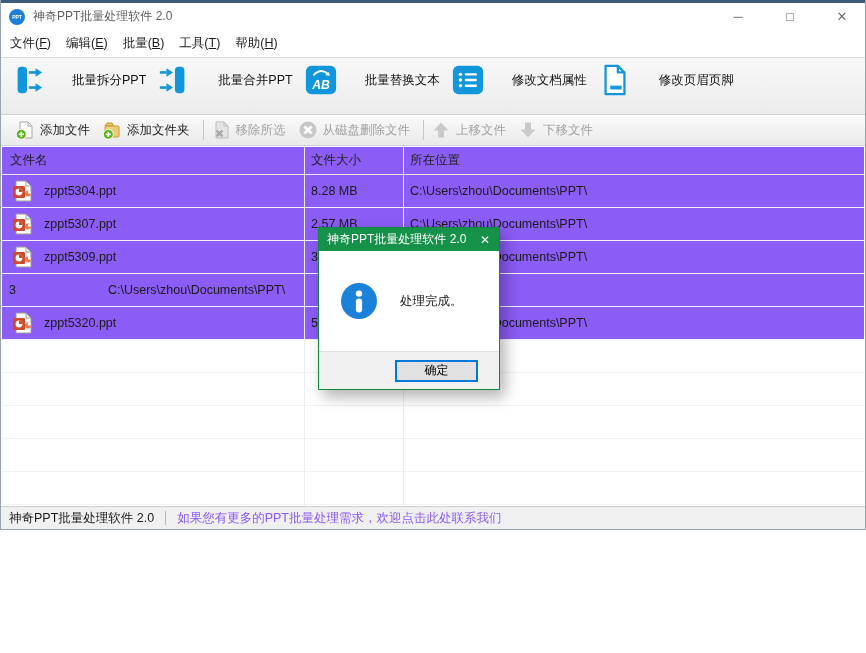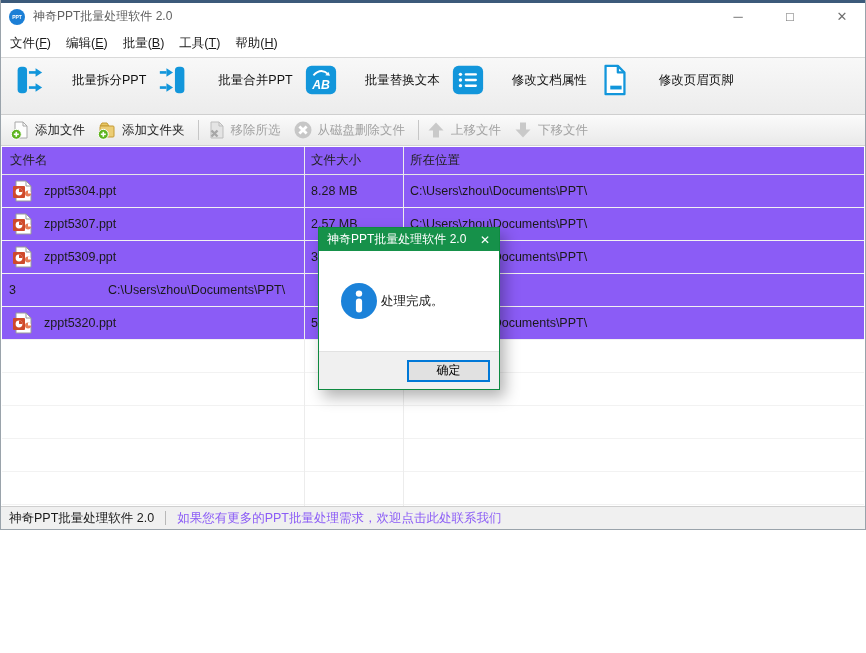--- a/index.html
+++ b/index.html
@@ -21,21 +21,21 @@
   .menu-key { text-decoration:underline; }
 
   
   .toolbar1 { height:58px; display:flex; align-items:flex-start; padding:4px 0 0 4px;
               background:linear-gradient(#f8f8f8,#ececec); border-top:1px solid #d9d9d9; border-bottom:1px solid #cfcfcf; }
   .tb-btn { display:flex; flex-direction:row; align-items:center; padding:1px 5px;gap:26px; }
   .tb-btn svg { width:36px; height:34px; display:block; }
   .tb-label { margin-top:1px; font-size:12.5px; color:#111; white-space:nowrap; }
 
   
-  .toolbar2 { height:31px; display:flex; align-items:center; padding-left:6px;
+  .toolbar2 { height:31px; display:flex; align-items:center; padding-left:11px;
               background:linear-gradient(#fbfbfb,#e9e9e9); border-bottom:1px solid #d2d2d2; }
   .fb-item { display:flex; align-items:center; gap:5px; padding:0 9px 0 3px; color:#222; }
   .fb-item.disabled { color:#a2a2a2;justify-content:center; }
   .fb-item svg { width:20px; height:20px; display:block; }
   .fb-sep { width:1px; height:20px; background:#c6c6c6; margin:0 4px; }
 
   
   .table { position:absolute; top:147px; left:1px; right:1px; bottom:23px; background:#8b5cf6; overflow:hidden; }
   .vsep { position:absolute; top:0; bottom:0; width:1px; background:#ececec; }
   .vsep.v1 { left:302px; } .vsep.v2 { left:401px; }
@@ -57,24 +57,24 @@
   .sb-sep { width:1px; height:14px; background:#b8b8b8; margin:0 11px; }
   .sb-link { color:#8b5cf6; }
 
   
   .dialog { position:absolute; left:317px; top:227px; width:182px; height:163px;
             border:1px solid #0e8a40; background:#fff; box-shadow:5px 7px 14px rgba(0,0,0,.30); z-index:10;
             display:flex; flex-direction:column; }
   .dlg-title { height:23px; flex:0 0 23px; background:#16914a; color:#fff; display:flex; align-items:center;
                padding-left:8px; font-size:12px; }
   .dlg-close { margin-left:auto; width:28px; text-align:center; font-size:12px; }
-  .dlg-body { flex:1; display:flex; align-items:center; padding-left:22px; gap:4px; background:#fff; }
+  .dlg-body { flex:1; display:flex; align-items:center; padding-left:22px; gap:23px; background:#fff; }
   .info-icon svg { width:36px; height:36px; display:block; }
   .dlg-footer { flex:0 0 38px; background:#f0f0f0; border-top:1px solid #e2e2e2;
-                display:flex; align-items:center; justify-content:flex-end; padding-right:9px; }
+                display:flex; align-items:center; justify-content:flex-end; padding-right:21px; }
   .ok-btn { width:83px; height:22px; background:#e1e1e1; border:2px solid #0078d7; font-size:12px;
             display:flex; align-items:center; justify-content:center; font-family:inherit; }
 </style>
 </head>
 <body>
 
 <div class="window">
   <div class="top-accent"></div>
 
   <div class="titlebar">

